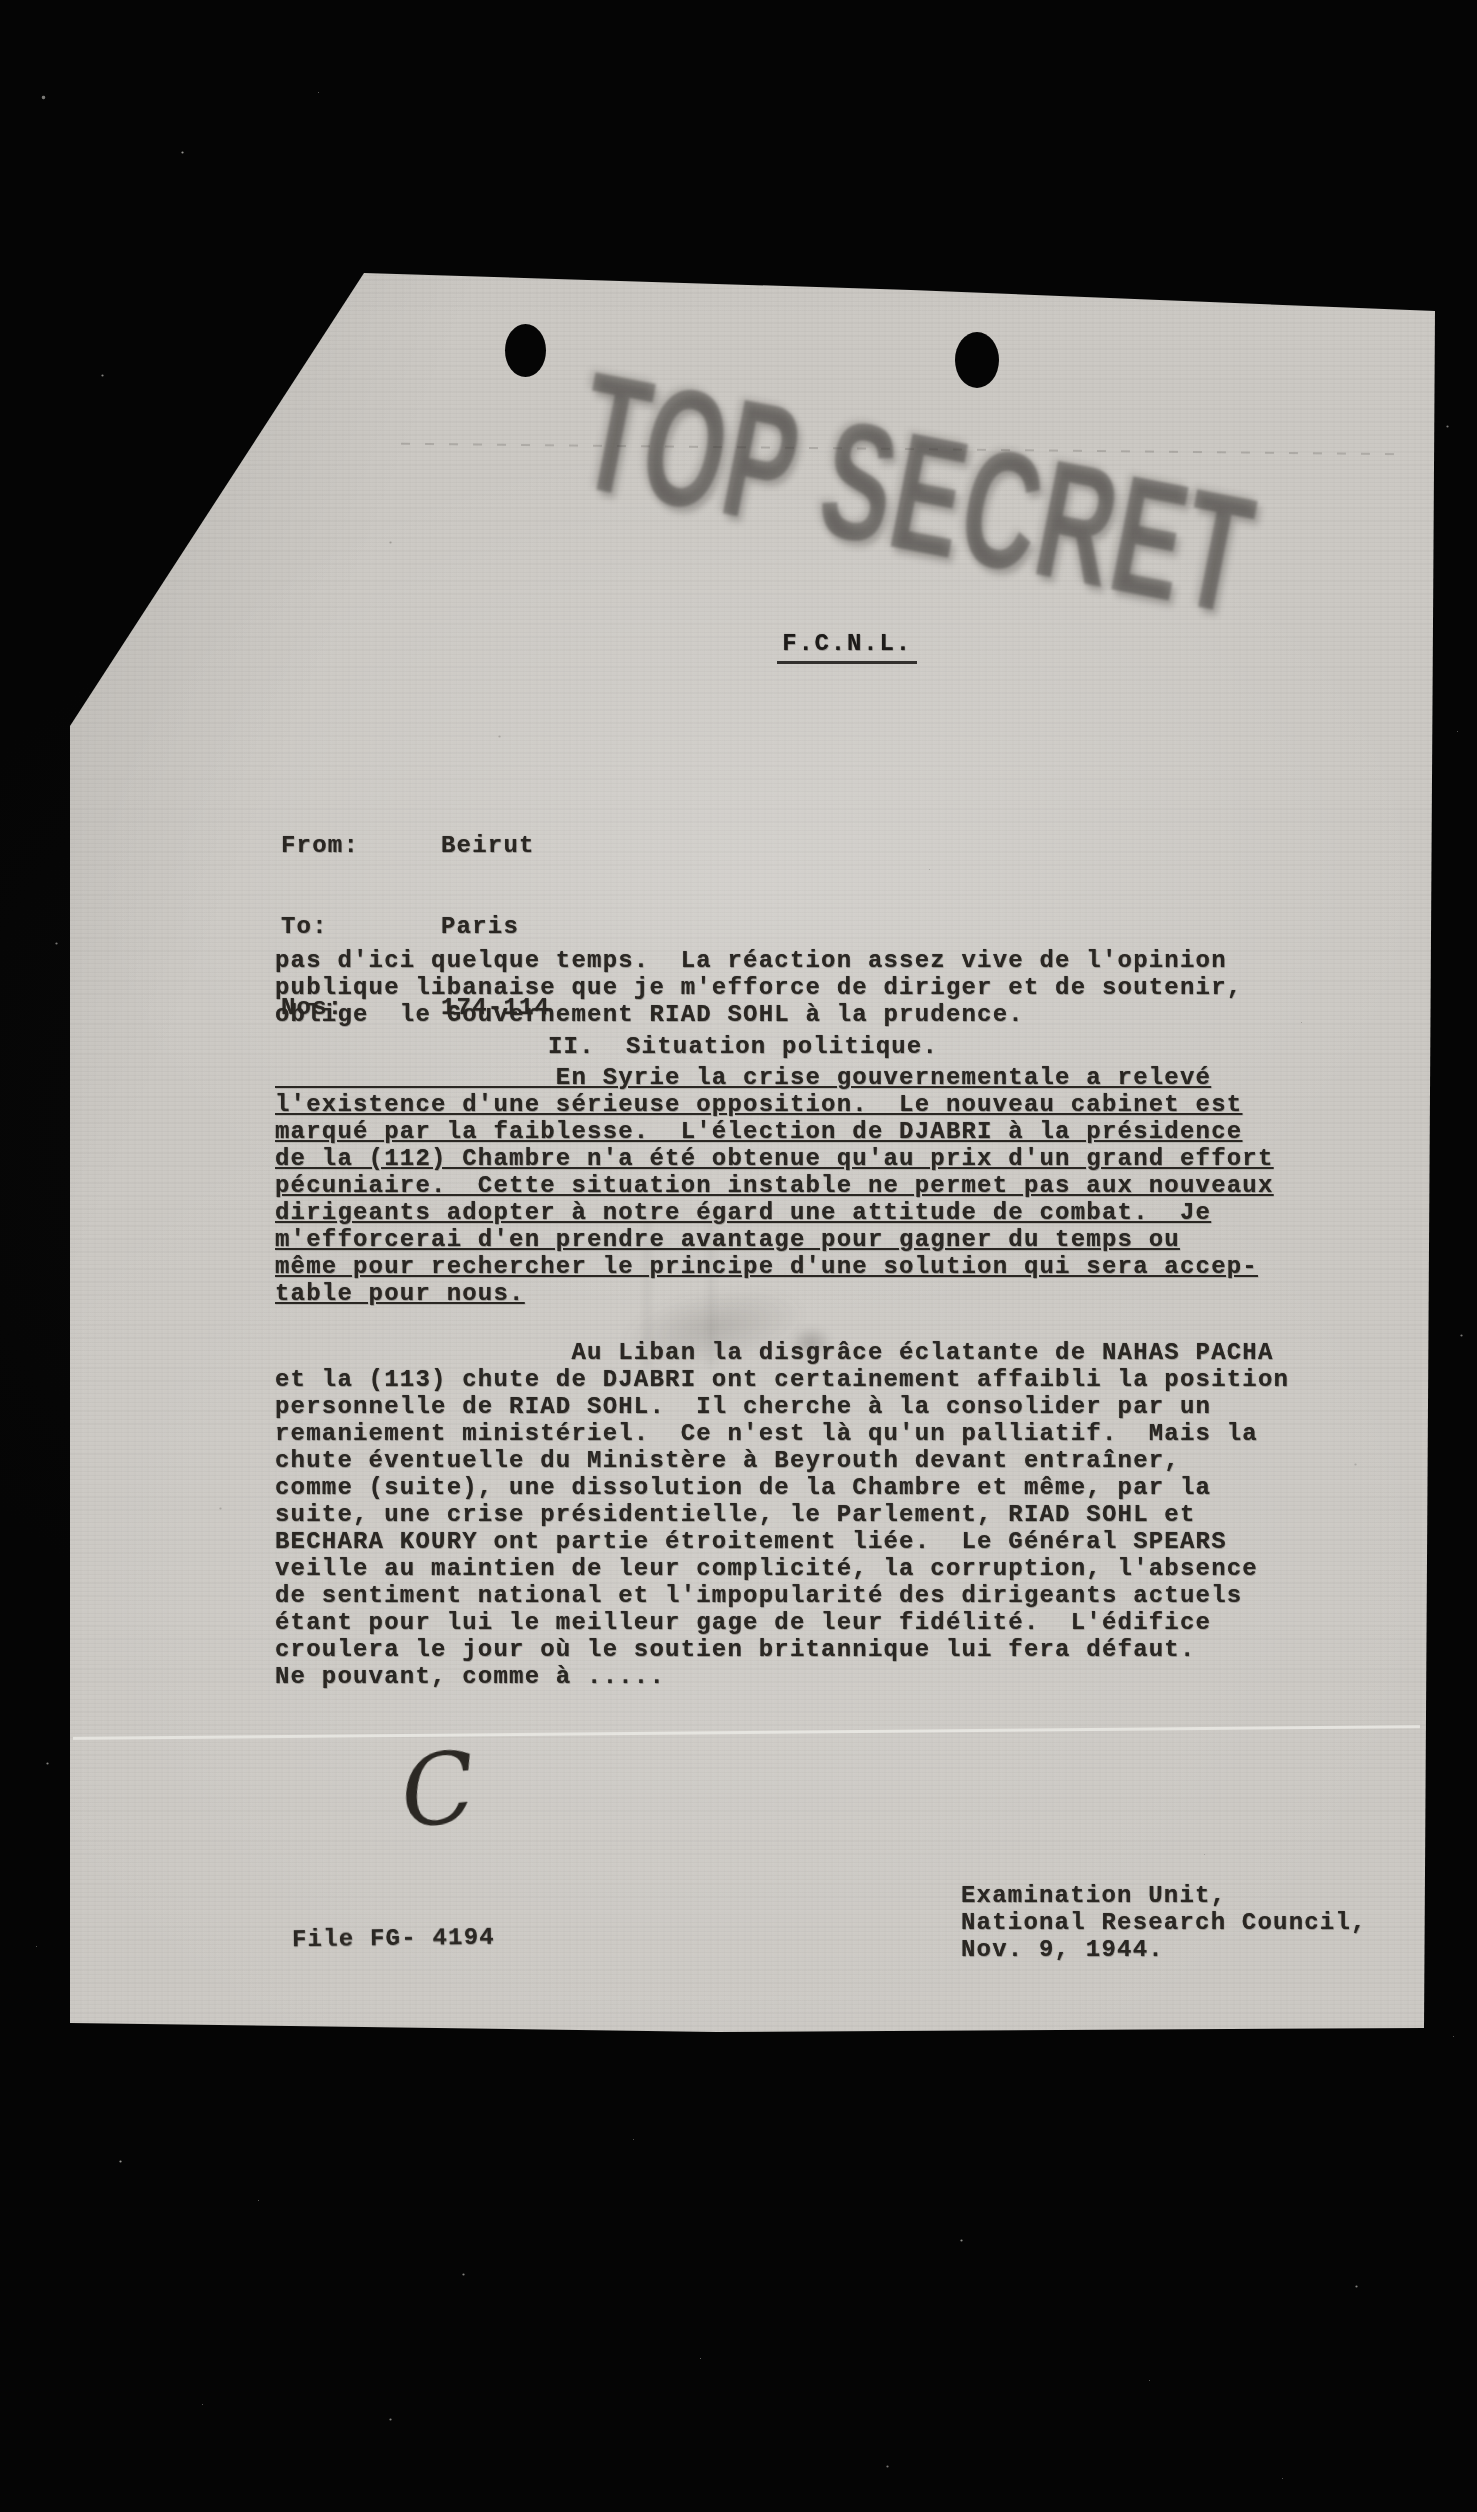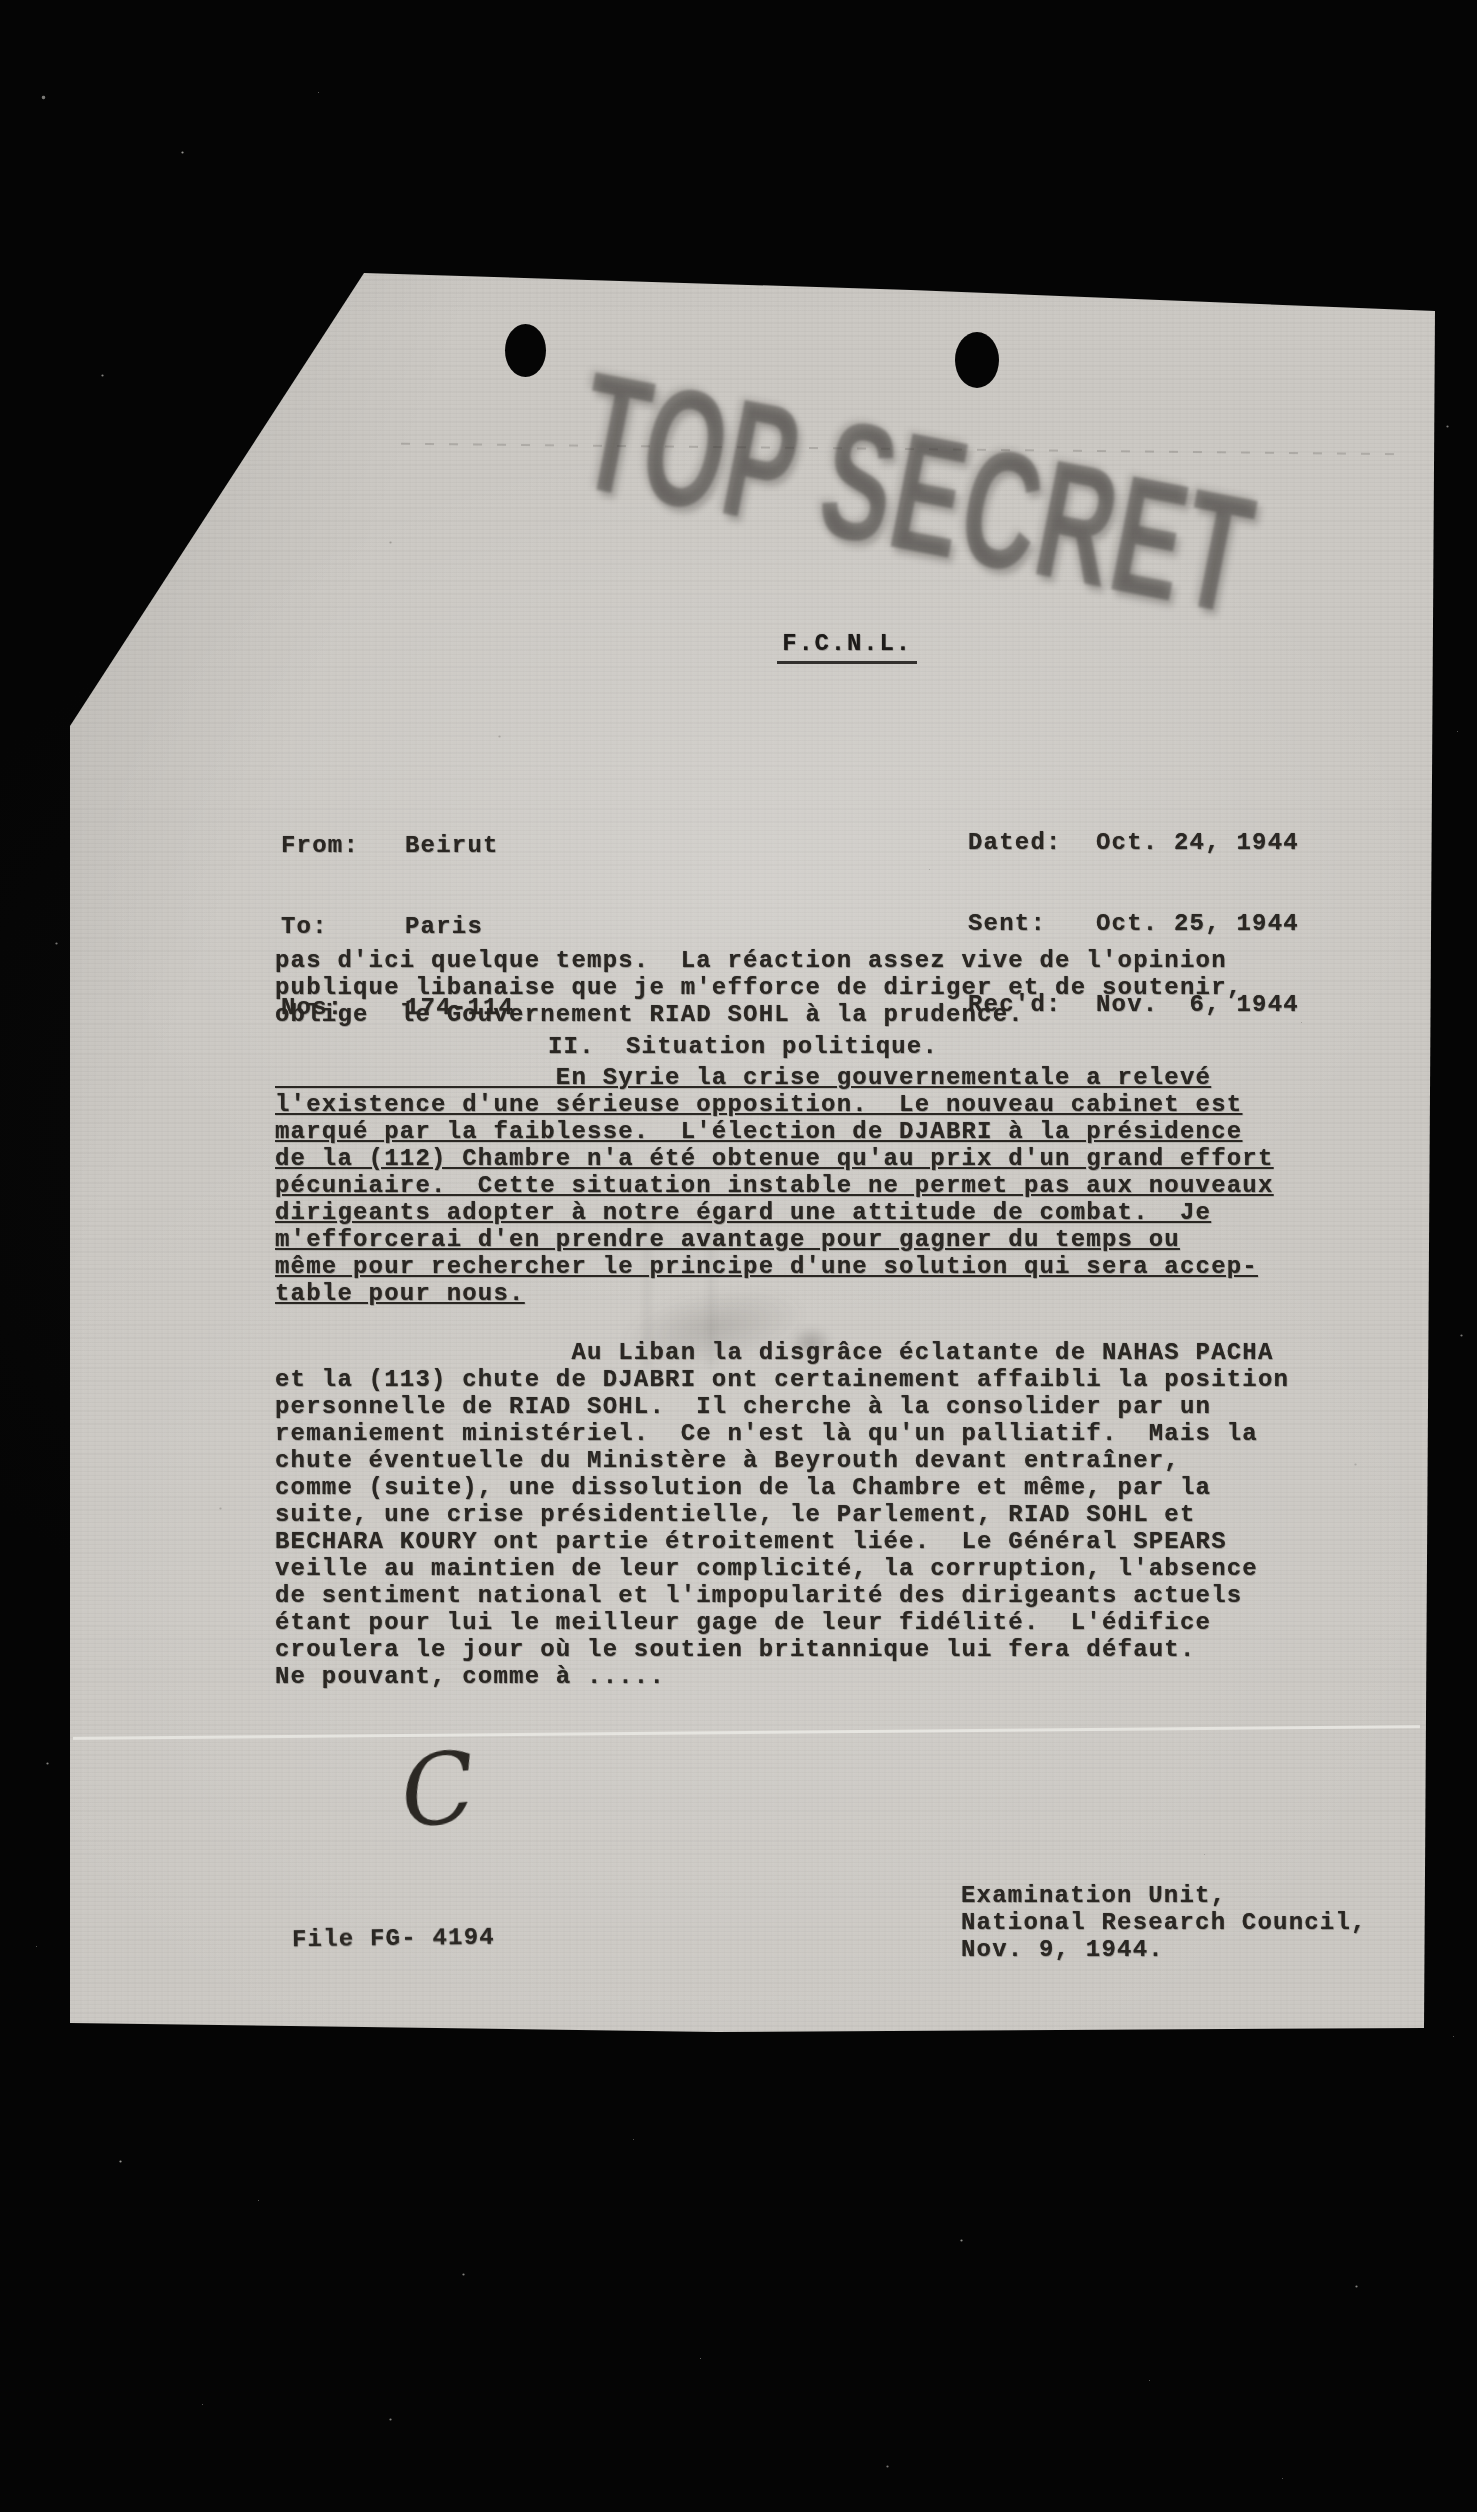--- a/index.html
+++ b/index.html
@@ -136,21 +136,21 @@
     padding: 0 4.9px 3.6px 4.9px;
     margin-left: -4.9px;
     display: inline-block;
   }
 
   .org-wrap   { left: 685px; top: 603px; }
   .title-wrap { left: 503px;  top: 700px; letter-spacing: 0.3px; }
 
   .meta-left  { left: 281px;  top: 778px; }
   .meta-right { left: 968px; top: 775px; }
-  .mrow { display: flex; }
+  .mrow { display: flex; gap: 36px; }
   .meta-left  .ml { display: inline-block; width: 124px; }
   .meta-right .ml { display: inline-block; width: 128px; }
 
   .para-1    { left: 275px; top: 903px; margin-top: 44px; }
   .heading-2 { left: 548px; top: 1009px; margin-top: 24px; }
   .para-2    { left: 275px; top: 1064px; text-decoration: underline; }
   .para-3    { left: 275px; top: 1339px; }
 
   .ghost-smudge {
     position: absolute; left: 583px; top: 1276px;
@@ -222,34 +222,20 @@
       <div class="mrow">
         <span class="ml">To:</span>
         <span class="mv">Paris</span>
       </div>
       <div class="mrow">
         <span class="ml">Nos:</span>
         <span class="mv">174-114</span>
       </div>
     </div>
 
-    <div class="tw meta-right">
-      <div class="mrow">
-        <span class="ml">Dated:</span>
-        <span class="mv">Oct. 24, 1944</span>
-      </div>
-      <div class="mrow">
-        <span class="ml">Sent:</span>
-        <span class="mv">Oct. 25, 1944</span>
-      </div>
-      <div class="mrow">
-        <span class="ml">Rec'd:</span>
-        <span class="mv">Nov.  6, 1944</span>
-      </div>
-    </div>
 
     <div class="tw para-1">pas d'ici quelque temps.  La réaction assez vive de l'opinion
 publique libanaise que je m'efforce de diriger et de soutenir,
 oblige  le Gouvernement RIAD SOHL à la prudence.</div>
 
     <div class="tw heading-2">II.  Situation politique.</div>
 
     <div class="tw para-2">                  En Syrie la crise gouvernementale a relevé
 l'existence d'une sérieuse opposition.  Le nouveau cabinet est
 marqué par la faiblesse.  L'élection de DJABRI à la présidence

